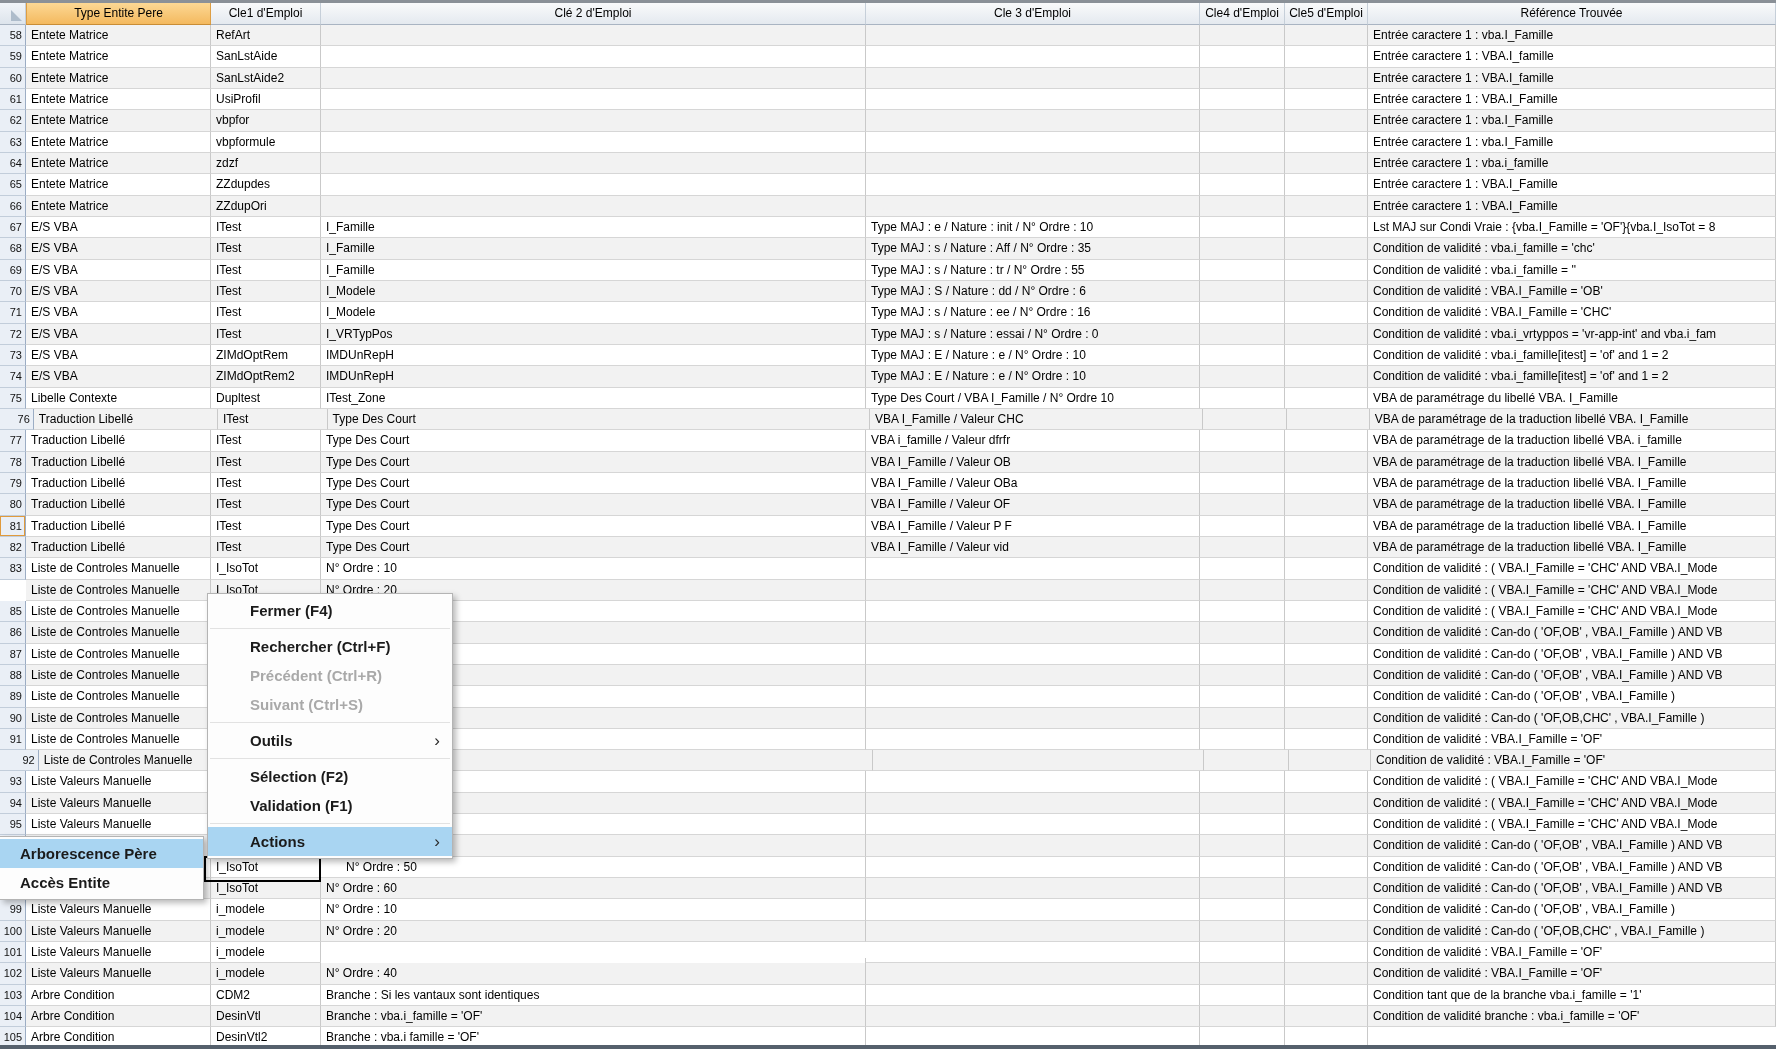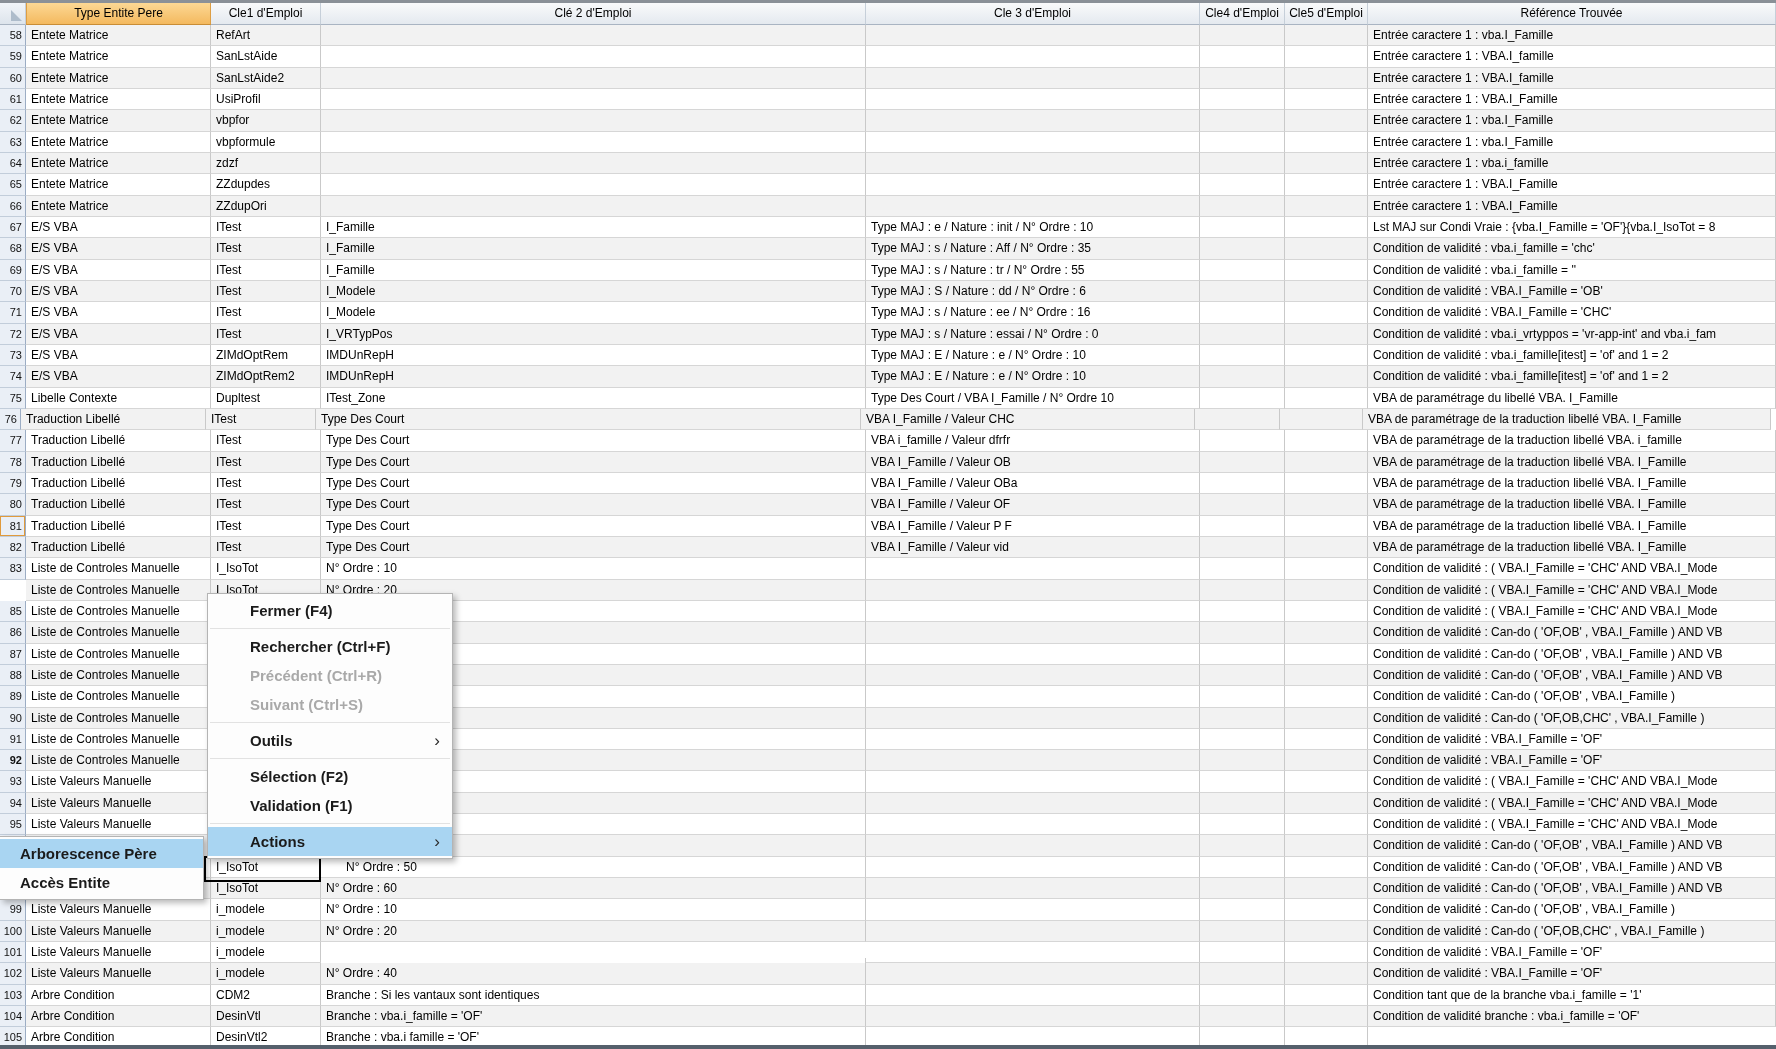--- a/index.html
+++ b/index.html
@@ -244,21 +244,21 @@
           <div class="cell rownum" style="width: 26px;">75</div>
           <div class="cell" style="width: 185px;">Libelle Contexte</div>
           <div class="cell" style="width: 110px;">Dupltest</div>
           <div class="cell" style="width: 545px;">ITest_Zone</div>
           <div class="cell" style="width: 334px;">Type Des Court / VBA I_Famille / N° Ordre 10</div>
           <div class="cell" style="width: 85px;"></div>
           <div class="cell" style="width: 83px;"></div>
           <div class="cell" style="width: 408px;">VBA de paramétrage du libellé VBA. I_Famille</div>
         </div>
         <div class="row striped">
-          <div class="cell rownum" style="width: 21px;">76</div>
+          <div class="cell rownum" style="width: 34px;">76</div>
           <div class="cell" style="width: 185px;">Traduction Libellé</div>
           <div class="cell" style="width: 110px;">ITest</div>
           <div class="cell" style="width: 545px;">Type Des Court</div>
           <div class="cell" style="width: 334px;">VBA I_Famille / Valeur CHC</div>
           <div class="cell" style="width: 85px;"></div>
           <div class="cell" style="width: 83px;"></div>
           <div class="cell" style="width: 408px;">VBA de paramétrage de la traduction libellé VBA. I_Famille</div>
         </div>
         <div class="row">
           <div class="cell rownum" style="width: 26px;">77</div>
@@ -404,21 +404,21 @@
           <div class="cell rownum" style="width: 26px;">91</div>
           <div class="cell" style="width: 185px;">Liste de Controles Manuelle</div>
           <div class="cell" style="width: 110px;"></div>
           <div class="cell" style="width: 545px;"></div>
           <div class="cell" style="width: 334px;"></div>
           <div class="cell" style="width: 85px;"></div>
           <div class="cell" style="width: 83px;"></div>
           <div class="cell" style="width: 408px;">Condition de validité : VBA.I_Famille = 'OF'</div>
         </div>
         <div class="row striped">
-          <div class="cell rownum" style="width: 26px; font-weight: bold;">92</div>
+          <div class="cell rownum" style="width: 39px;">92</div>
           <div class="cell" style="width: 185px;">Liste de Controles Manuelle</div>
           <div class="cell" style="width: 110px;"></div>
           <div class="cell" style="width: 545px;"></div>
           <div class="cell" style="width: 334px;"></div>
           <div class="cell" style="width: 85px;"></div>
           <div class="cell" style="width: 83px;"></div>
           <div class="cell" style="width: 408px;">Condition de validité : VBA.I_Famille = 'OF'</div>
         </div>
         <div class="row">
           <div class="cell rownum" style="width: 26px;">93</div>

